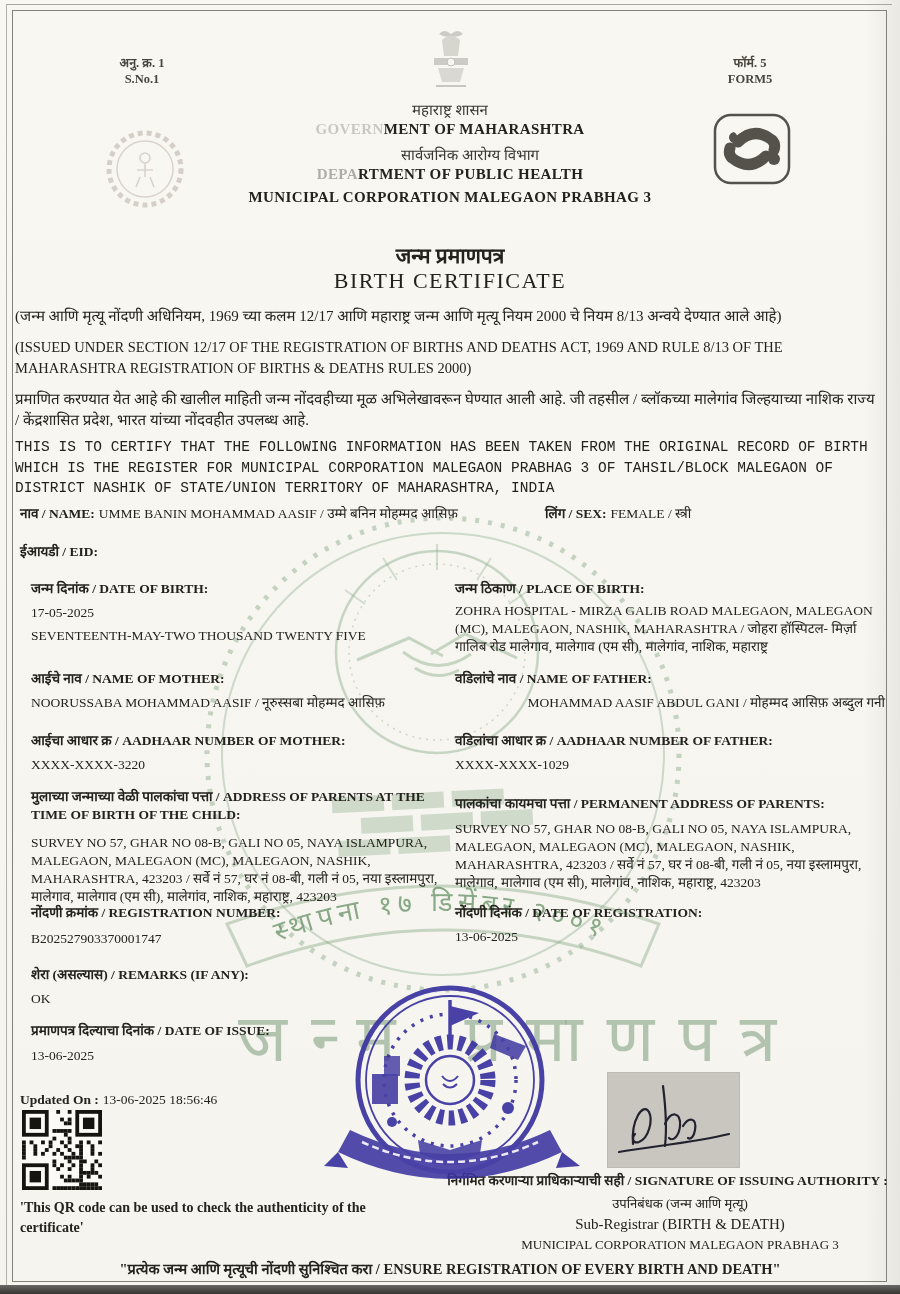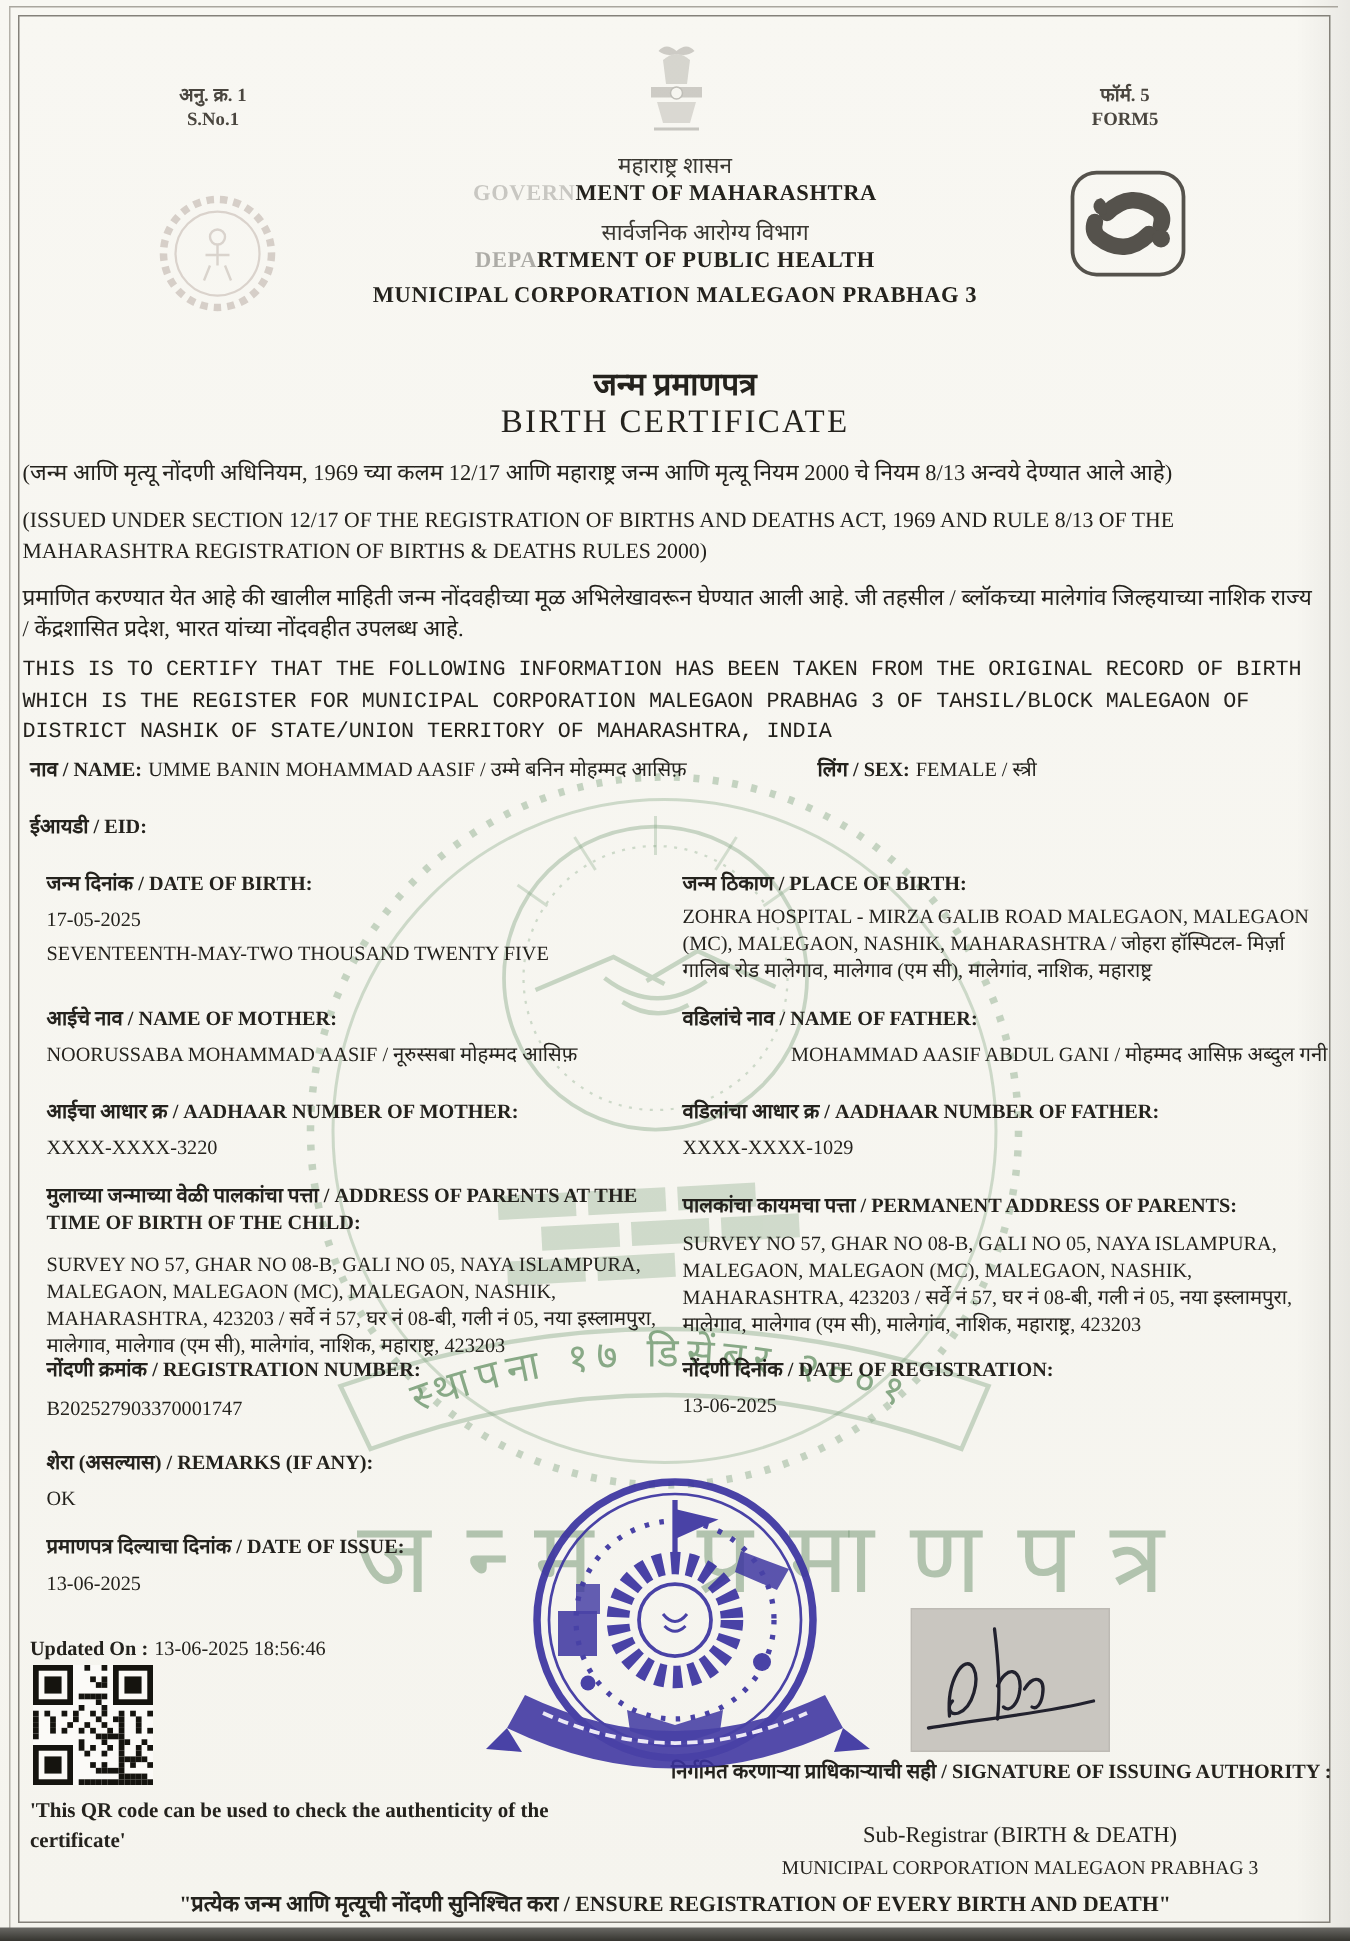--- a/index.html
+++ b/index.html
@@ -356,19 +356,20 @@
         <path d="M26,72 C24,48 36,30 42,40 C46,48 42,66 32,70 C26,72 24,66 28,62"></path>
         <path d="M56,14 C58,30 60,56 58,74"></path>
         <path d="M58,52 C64,38 74,40 73,54 C72,64 66,70 62,66"></path>
         <path d="M76,54 C82,44 90,46 88,58 C87,64 84,68 81,66"></path>
         <path d="M12,80 C48,74 90,70 122,62"></path>
       </g>
     </svg>
   </div>
 
   <div class="abs z2 lbl" style="left:445px;top:1172px;width:445px;text-align:center;">निर्गमित करणाऱ्या प्राधिकाऱ्याची सही / SIGNATURE OF ISSUING AUTHORITY :</div>
+  <div class="abs z2 sig-block" style="left:480px;top:1196px;width:400px;">उपनिबंधक (जन्म आणि मृत्यू)</div>
   <div class="abs z2 sig-block" style="left:480px;top:1215px;width:400px;font-size:15px;">Sub-Registrar (BIRTH &amp; DEATH)</div>
   <div class="abs z2 sig-block" style="left:480px;top:1237px;width:400px;">MUNICIPAL CORPORATION MALEGAON PRABHAG 3</div>
 
   <div class="abs ctr z2 footer-line" style="top:1258px;">"प्रत्येक जन्म आणि मृत्यूची नोंदणी सुनिश्चित करा / ENSURE REGISTRATION OF EVERY BIRTH AND DEATH"</div>
 
   <div class="bottom-strip"></div>
 </div>
 
 </body></html>

